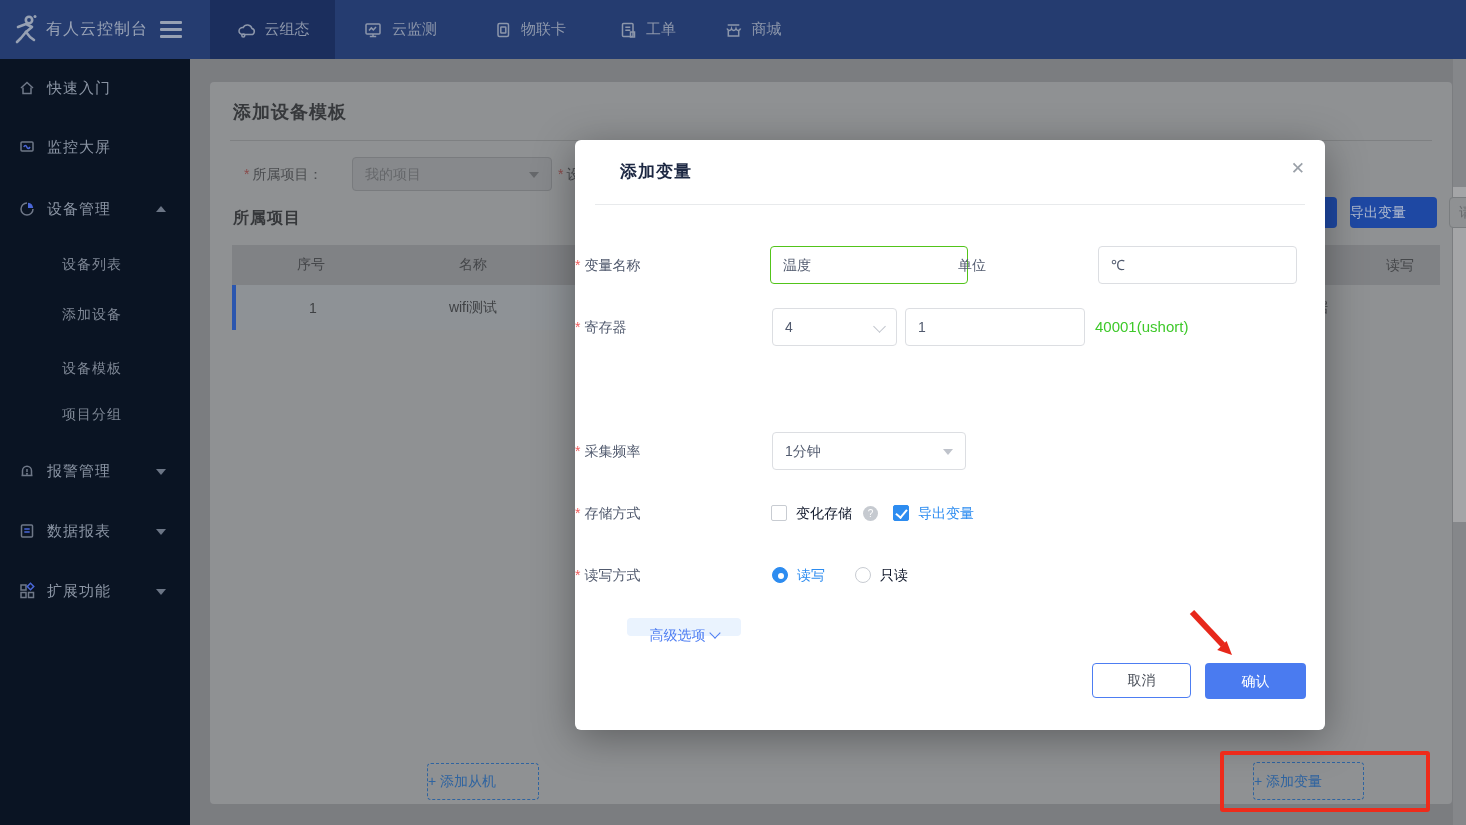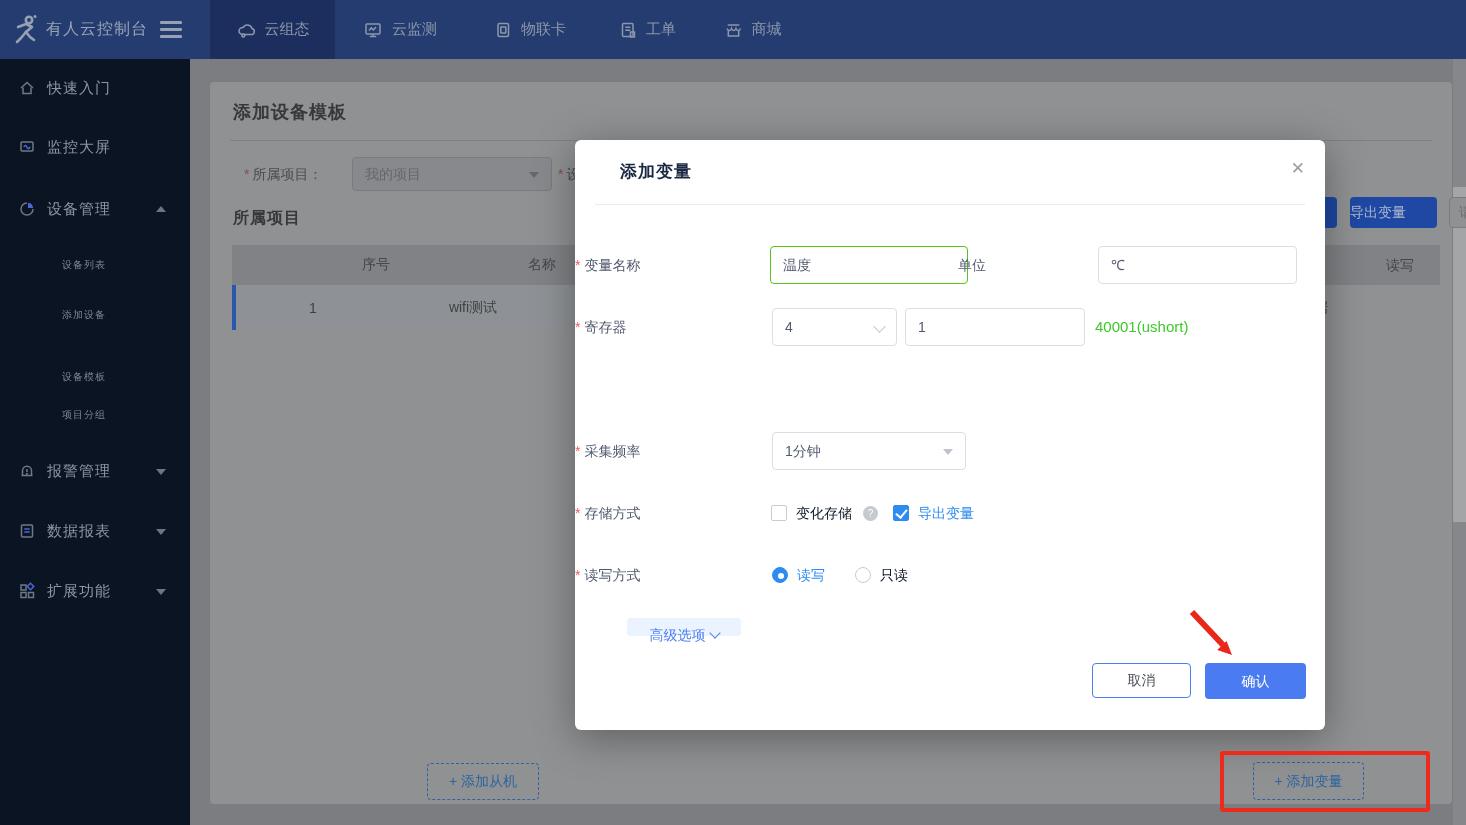--- a/index.html
+++ b/index.html
@@ -18,21 +18,21 @@
            color:#8d97ab;font-size:15px;cursor:pointer;}
   .nav-tab.active{background:#1b2e5d;}
   .nav-tab svg{stroke:#8d97ab;fill:none;stroke-width:1.5;}
 
   
   .sidebar{position:absolute;left:0;top:59px;width:190px;height:766px;background:#0a1423;z-index:3;}
   .side-item{position:absolute;left:0;width:224px;height:30px;display:flex;align-items:center;cursor:pointer;}
   .side-item svg{position:absolute;left:18px;stroke:#6f7888;fill:none;stroke-width:1.5;}
   .side-item .lbl{position:absolute;left:47px;color:#8b95a4;font-size:15px;letter-spacing:1px;}
   .side-sub{position:absolute;left:0;width:190px;height:28px;display:flex;align-items:center;cursor:pointer;}
-  .side-sub .lbl{position:absolute;left:62px;color:#7e8795;font-size:10px;letter-spacing:1px;}
+  .side-sub .lbl{position:absolute;left:62px;color:#7e8795;font-size:14px;letter-spacing:1px;}
   .tri-up{position:absolute;left:156px;width:0;height:0;border-left:5px solid transparent;
           border-right:5px solid transparent;border-bottom:6px solid #6b7585;}
   .tri-dn{position:absolute;left:156px;width:0;height:0;border-left:5px solid transparent;
           border-right:5px solid transparent;border-top:6px solid #6b7585;}
 
   
   .content{position:absolute;left:190px;top:59px;width:1276px;height:766px;background:#7b7d80;overflow:hidden;z-index:2;}
   .scroll-track{position:absolute;left:1263px;top:0;width:13px;height:766px;background:#85878a;}
   .scroll-thumb{position:absolute;left:1263px;top:128px;width:13px;height:335px;background:#a4a5a7;}
   .card{position:absolute;left:20px;top:23px;width:1242px;height:722px;background:#8f9193;border-radius:4px;}
@@ -43,39 +43,39 @@
   .proj-select{position:absolute;left:142px;top:75px;width:200px;height:34px;background:#87898c;
                border:1px solid #797b7e;border-radius:4px;box-sizing:border-box;}
   .proj-select .val{position:absolute;left:12px;top:0;line-height:32px;color:#66686b;}
   .caret-dim{position:absolute;right:12px;top:14px;width:0;height:0;border-left:5px solid transparent;
              border-right:5px solid transparent;border-top:6px solid #66686b;}
   .tpl-frag{position:absolute;left:348px;top:75px;height:34px;line-height:34px;color:#4a4c4f;white-space:nowrap;}
   .panel-title{position:absolute;left:23px;top:126px;font-size:16px;font-weight:bold;color:#36383b;letter-spacing:1px;}
 
   .s-table{position:absolute;left:22px;top:163px;width:493px;}
   .s-thead{display:flex;height:40px;background:#808285;align-items:center;}
-  .s-th{color:#45474a;text-align:right;}
+  .s-th{color:#45474a;text-align:center;}
   .s-row{display:flex;height:45px;background:#8e9296;align-items:center;border-left:4px solid #2b56ae;
          box-sizing:border-box;cursor:pointer;}
   .s-td{color:#3f4144;text-align:center;}
   .colw1{width:158px;}.colw2{width:166px;}
   .s-row .colw1{width:154px;}
 
   .v-thead{position:absolute;left:530px;top:163px;width:700px;height:40px;background:#808285;}
   .v-th{position:absolute;left:630px;top:0;width:60px;line-height:40px;text-align:center;color:#45474a;}
   .v-rowfrag{position:absolute;left:1104px;top:203px;height:45px;line-height:45px;color:#3f4144;}
 
   .btn-frag{position:absolute;left:1093px;top:115px;width:34px;height:31px;background:#1e48a3;border-radius:4px;}
   .btn-export{position:absolute;left:1140px;top:115px;width:87px;height:31px;background:#1e48a3;border-radius:4px;
               color:#aeb8cd;text-align:left;line-height:31px;cursor:pointer;}
   .search-frag{position:absolute;left:1259px;top:138px;width:52px;height:31px;background:#8f9193;
                border:1px solid #7a7d7f;border-radius:4px;box-sizing:border-box;color:#696b6e;
                line-height:29px;padding-left:9px;z-index:2;}
   .btn-dashed{position:absolute;border:1px dashed #2f64a0;border-radius:4px;color:#2f64a0;
-              text-align:center;cursor:pointer;background:transparent;}
+              cursor:pointer;background:transparent;}
   .add-slave{left:217px;top:681px;width:110px;height:35px;line-height:35px;}
   .add-var{left:1043px;top:680px;width:109px;height:36px;line-height:36px;}
 
   
   .modal{position:absolute;left:575px;top:140px;width:750px;height:590px;background:#ffffff;border-radius:6px;
          box-shadow:0 8px 40px rgba(0,0,0,.35);z-index:20;}
   .m-title{position:absolute;left:45px;top:20px;font-size:17px;font-weight:bold;color:#1c2742;letter-spacing:1px;}
   .m-close{position:absolute;right:20px;top:18px;font-size:17px;color:#9aa0a8;cursor:pointer;}
   .m-divider{position:absolute;left:20px;right:20px;top:64px;height:1px;background:#e8eaec;}
   .mrow{position:absolute;left:0;width:750px;}
@@ -209,21 +209,21 @@
       <span class="lbl">设备管理</span>
       <span class="tri-up" style="top:12px"></span>
     </div>
 
     <div class="side-sub" style="top:192px">
       <span class="lbl">设备列表</span>
     </div>
     <div class="side-sub" style="top:242px">
       <span class="lbl">添加设备</span>
     </div>
-    <div class="side-sub" style="top:304px">
+    <div class="side-sub" style="top:296px">
       <span class="lbl">设备模板</span>
     </div>
     <div class="side-sub" style="top:342px">
       <span class="lbl">项目分组</span>
     </div>
 
     <div class="side-item" style="top:397px">
       <svg width="18" height="18" viewBox="0 0 18 18">
         <path d="M4.5 13 v-4.3 a4.5 4.5 0 0 1 9 0 V13"></path>
         <path d="M3.5 13.5 h11"></path>

